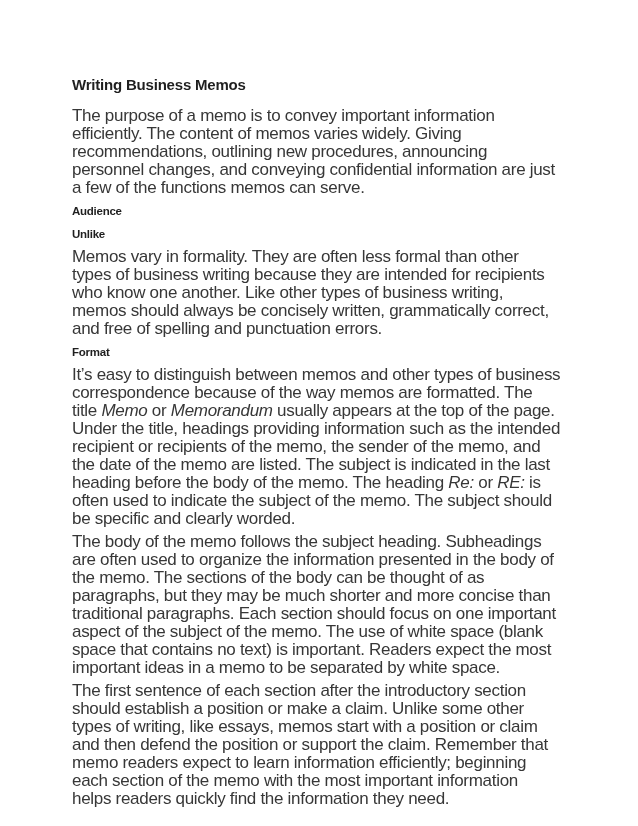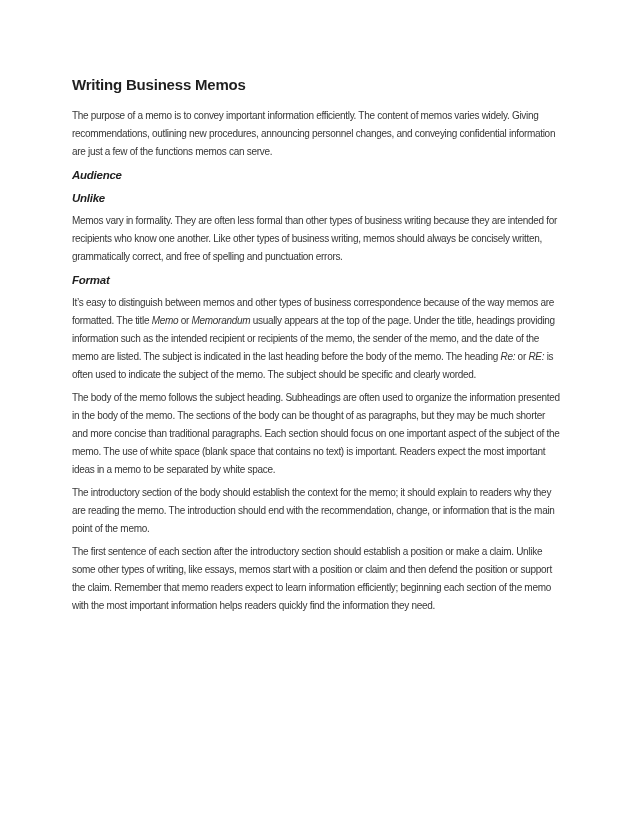--- a/index.html
+++ b/index.html
@@ -30,24 +30,23 @@
     color:var(--heading-color);
     margin:0 0 12px 0;
   }
   .doc-heading{
     font-size:11.5px;
     line-height:18px;
     font-weight:bold;
     letter-spacing:-0.25px;
     color:var(--heading-color);
     margin:0 0 5px 0;
-    font-style:italic;
   }
   .doc-para{
-    font-size:10px;
+    font-size:17px;
     line-height:18px;
     letter-spacing:-0.3px;
     color:var(--text-color);
     margin:0 0 5px 0;
     text-align:left;
   }
   .doc-para em{
   }
 </style>
 </head>
@@ -66,17 +65,16 @@
 
   <p class="doc-para">Memos vary in formality. They are often less formal than other types of business writing because they are intended for recipients who know one another. Like other types of business writing, memos should always be concisely written, grammatically correct, and free of spelling and punctuation errors.</p>
 
   <h2 class="doc-heading">Format</h2>
 
   <p class="doc-para"><span>It’s easy to distinguish between memos and other types of business correspondence because of the way memos are formatted. The title </span><em>Memo</em><span> or </span><em>Memorandum</em><span> usually appears at the top of the page. Under the title, headings providing information such as the intended recipient or recipients of the memo, the sender of the memo, and the date of the memo are listed. The subject is indicated in the last heading before the body of the memo. The heading </span><em>Re:</em><span> or </span><em>RE:</em><span> is often used to indicate the subject of the memo. The subject should be specific and clearly worded.</span></p>
 
   <p class="doc-para">The body of the memo follows the subject heading. Subheadings are often used to organize the information presented in the body of the memo. The sections of the body can be thought of as paragraphs, but they may be much shorter and more concise than traditional paragraphs. Each section should focus on one important aspect of the subject of the memo. The use of white space (blank space that contains no text) is important. Readers expect the most important ideas in a memo to be separated by white space.</p>
 
 
-  <p class="doc-para">The introductory section of the body should establish the context for the memo; it should explain to readers why they are reading the memo. The introduction should end with the recommendation, change, or information that is the main point of the memo.</p>
 
   <p class="doc-para">The first sentence of each section after the introductory section should establish a position or make a claim. Unlike some other types of writing, like essays, memos start with a position or claim and then defend the position or support the claim. Remember that memo readers expect to learn information efficiently; beginning each section of the memo with the most important information helps readers quickly find the information they need.</p>
 
 </div>
 
 </body></html>

